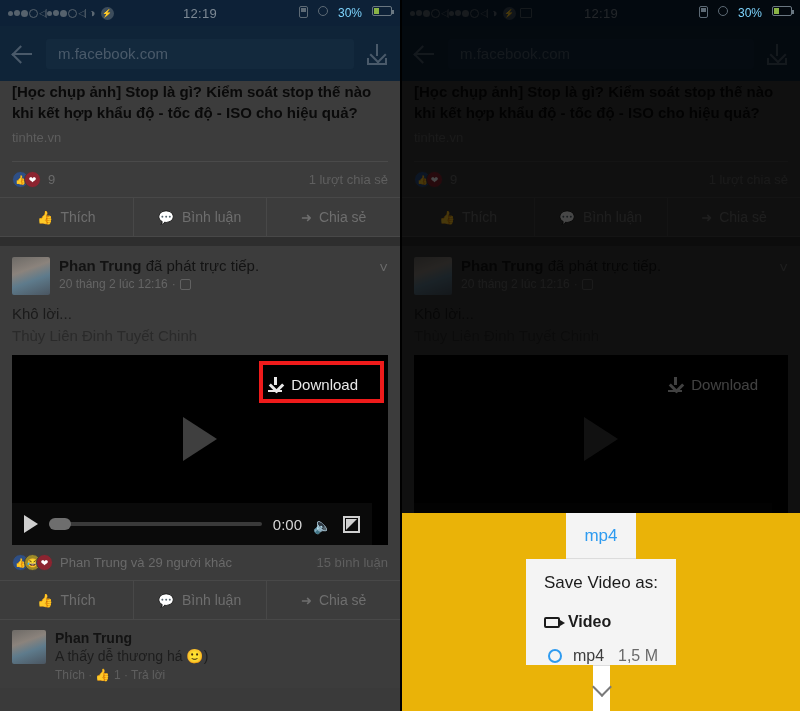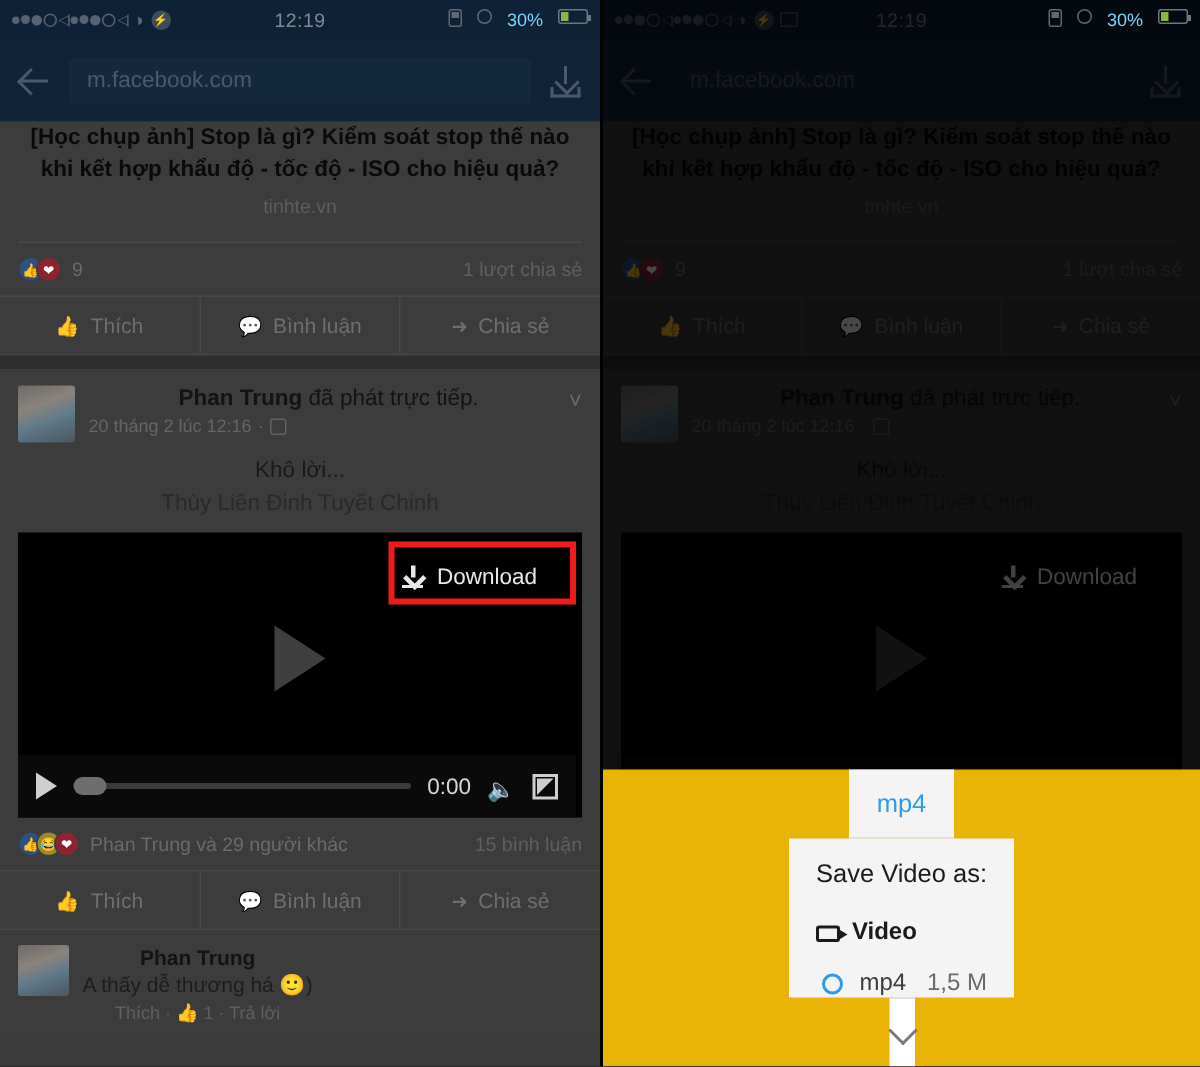--- a/index.html
+++ b/index.html
@@ -58,21 +58,21 @@
     display:flex; align-items:center; padding:0 12px;
     color:#4a5a6a; font-size:15px;
   }
   .dl-icon { width:22px;height:22px;position:relative;flex:0 0 auto;}
   .dl-icon:before{content:"";position:absolute;left:10px;top:1px;width:2px;height:12px;background:#4a5a6a;}
   .dl-icon:after{content:"";position:absolute;left:6px;top:6px;width:10px;height:10px;
     border-right:2px solid #4a5a6a;border-bottom:2px solid #4a5a6a;transform:rotate(45deg);}
   .dl-tray{position:absolute;left:1px;bottom:0px;width:20px;height:7px;border:2px solid #4a5a6a;border-top:none;}
 
   
-  .feed { background:#3a3a3a; height:630px; overflow:hidden; position:relative;text-align:center; }
+  .feed { background:#3a3a3a; height:630px; overflow:hidden; position:relative; }
   .card { background:#3c3c3c; }
   .linkbox { padding:0 12px 8px 12px; }
   .headline { color:#0a0a0a; font-size:15px; font-weight:bold; line-height:21px; }
   .headline .line1 { display:block; }
   .srcname { color:#5d5d5d; font-size:13px; margin-top:7px; }
   .divider-line{height:1px;background:#4a4a4a;margin:8px 12px 0 12px;}
 
   .reactrow { display:flex; align-items:center; padding:9px 12px; }
   .react-icons { display:flex; align-items:center; }
   .ric { width:17px;height:17px;border-radius:50%;display:flex;align-items:center;justify-content:center;font-size:9px;color:#fff;border:1.5px solid #3c3c3c;}
@@ -117,21 +117,21 @@
   .dlbtn .ico { width:14px;height:15px;position:relative;}
   .dlbtn .ico:before{content:"";position:absolute;left:6px;top:0;width:3px;height:8px;background:#e8e8e8;}
   .dlbtn .ico:after{content:"";position:absolute;left:3px;top:3px;width:8px;height:8px;
     border-right:3px solid #e8e8e8;border-bottom:3px solid #e8e8e8;transform:rotate(45deg);}
   .dlbtn .tray{position:absolute;left:0;bottom:0;width:14px;height:2px;background:#e8e8e8;}
   .redbox {
     position:absolute; right:4px; top:6px; width:125px; height:42px;
     border:4px solid #ef1b1b; pointer-events:none;
   }
   .vctrl {
-    position:absolute; left:0; right:4px; bottom:0; height:42px; background:#0a0a0a;
+    position:absolute; left:0; right:16px; bottom:0; height:42px; background:#0a0a0a;
     display:flex; align-items:center; padding:0 12px; gap:11px;
   }
   .play-sm { width:0;height:0;border-left:14px solid #cfcfcf;border-top:9px solid transparent;border-bottom:9px solid transparent;}
   .seek { flex:1; height:4px; background:#3a3a3a; border-radius:2px; position:relative;}
   .seek .knob{position:absolute;left:0;top:-4px;width:22px;height:12px;border-radius:6px;background:#6e6e6e;}
   .vtime { color:#d5d5d5; font-size:15px; }
   .spk { width:19px;height:15px;position:relative;color:#d0d0d0;font-size:15px;}
   .fs { width:17px;height:17px;border:2px solid #cfcfcf; position:relative;}
   .fs:after{content:"";position:absolute;left:1px;top:1px;width:0;height:0;border-left:11px solid #cfcfcf;border-bottom:11px solid transparent;}
 

